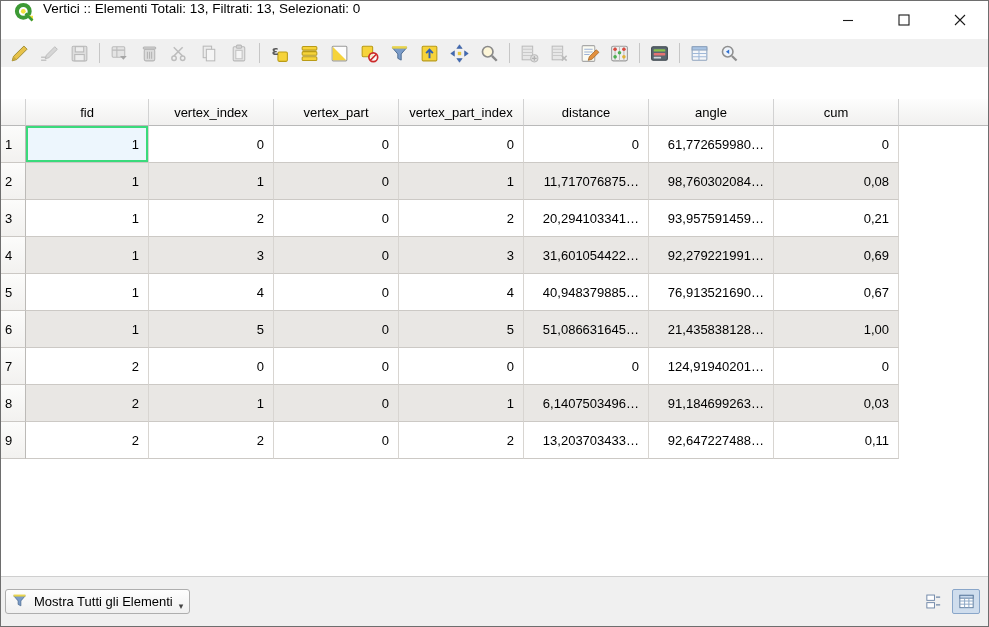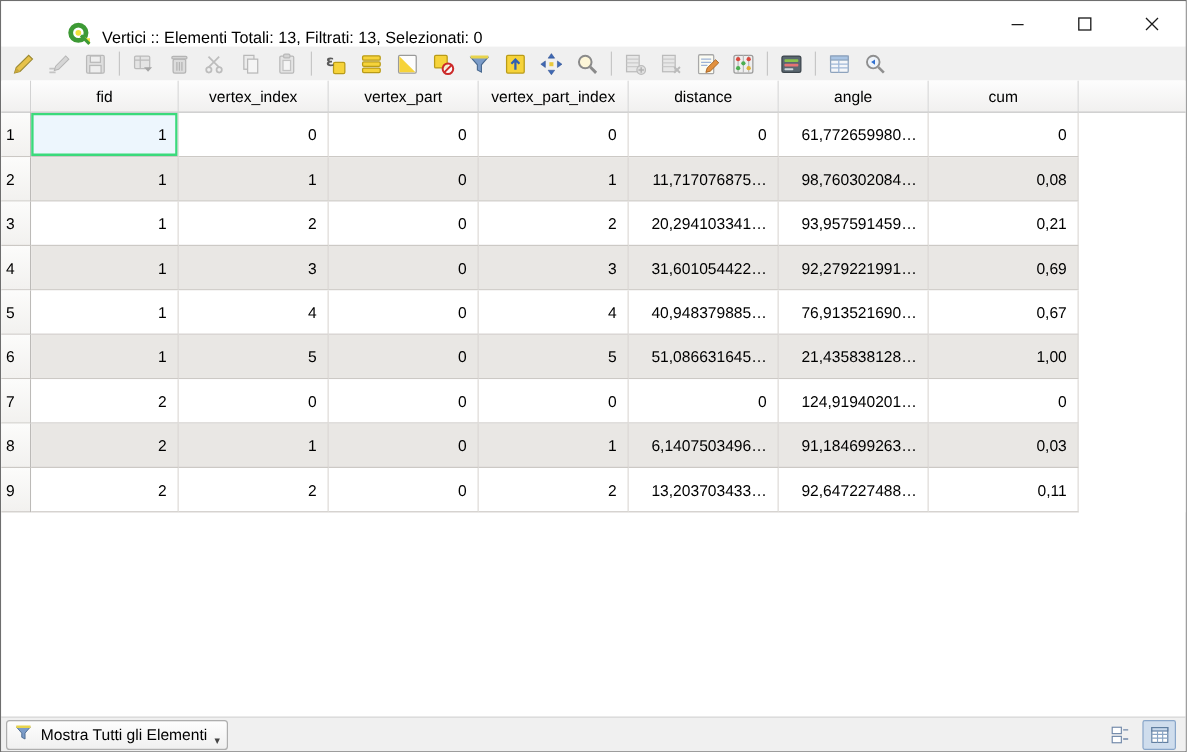--- a/index.html
+++ b/index.html
@@ -2,37 +2,37 @@
 <html><head>
 <meta charset="utf-8">
 <style>
   * { box-sizing: border-box; margin: 0; padding: 0; }
   html, body { width: 989px; height: 627px; overflow: hidden; }
   body { font-family: "Liberation Sans", sans-serif; font-size: 13px; color: #000; background: #fff; }
 
   .window { width: 989px; height: 627px; border: 1px solid #6e6e6e; display: flex; flex-direction: column; background: #f0f0f0; }
 
   
-  .titlebar { height: 38px; background: #ffffff; display: flex; align-items: flex-end; flex: 0 0 auto; padding-left: 42px; }
+  .titlebar { height: 38px; background: #ffffff; display: flex; align-items: flex-start; flex: 0 0 auto; }
   .app-icon { width: 22px; height: 22px; margin-left: 12px; flex: 0 0 auto; }
   .title-text { margin-left: 8px; font-size: 13.5px; white-space: nowrap; }
   .win-controls { margin-left: auto; display: flex; height: 100%; }
   .win-btn { width: 56px; height: 100%; display: flex; align-items: center; justify-content: center; cursor: default; }
   .win-btn svg { display: block; }
 
   
   .toolbar { height: 28px; background: #f0f0f0; display: flex; align-items: center; padding-left: 5px; flex: 0 0 auto; }
   .tbtn { width: 26px; height: 26px; margin-right: 4px; display: flex; align-items: center; justify-content: center; border-radius: 2px; }
   .tbtn svg { width: 21px; height: 21px; display: block; }
   .tbtn.disabled { opacity: 0.85; }
   .tsep { width: 1px; height: 20px; background: #c6c6c6; margin: 0 6px 0 3px; }
 
   
   .table-area { flex: 1 1 auto; background: #ffffff; overflow: hidden; position: relative; }
-  table { border-collapse: separate; border-spacing: 0; table-layout: fixed; width: 100%; }
+  table { border-collapse: separate; border-spacing: 0; table-layout: fixed; width: 100%; margin-top: 32px; }
   thead th {
     height: 27px; font-weight: normal; text-align: center; white-space: nowrap; overflow: hidden;
     background: linear-gradient(#fdfdfd, #f1f0ef);
     border-right: 1px solid #d2d2d2; border-bottom: 1px solid #b9b9b9; padding: 0 2px;
   }
   thead th.corner, thead th.filler { border-right: none; }
   thead th.corner { border-right: 1px solid #d2d2d2; }
   tbody th.rownum {
     font-weight: normal; text-align: left; padding-left: 4px;
     background: linear-gradient(#fcfcfb, #f2f1ef);
@@ -41,21 +41,21 @@
   tbody td {
     height: 37px; text-align: right; padding-right: 9px; white-space: nowrap; overflow: hidden;
     border-right: 1px solid #d8d5d1; border-bottom: 1px solid #ccc9c5; background: #ffffff;
   }
   tbody td.blank { border-right: none; border-bottom: none; background: #fff; }
   tbody tr.alt td { background: #e9e7e4; }
   tbody tr.alt td.blank { background: #fff; }
   td.current { background: #edf6fd !important; box-shadow: inset 0 0 0 2px #3ada7b; }
 
   
-  .statusbar { height: 29px; flex: 0 0 auto; background: #f0f0f0; border-top: 1px solid #cfcfcf; display: flex; align-items: center; padding: 0 8px 0 4px; }
+  .statusbar { height: 50px; flex: 0 0 auto; background: #f0f0f0; border-top: 1px solid #cfcfcf; display: flex; align-items: center; padding: 0 8px 0 4px; }
   .filter-btn {
     height: 25px; display: flex; align-items: center; gap: 6px; padding: 0 6px 0 5px;
     background: linear-gradient(#fefefe, #f0f0f0); border: 1px solid #aeaeae; border-radius: 3px;
   }
   .filter-btn svg { width: 17px; height: 17px; }
   .filter-caret { font-size: 9px; color: #444; align-self: flex-end; margin-bottom: 2px; }
   .view-btns { margin-left: auto; display: flex; gap: 5px; }
   .view-btn { width: 28px; height: 25px; display: flex; align-items: center; justify-content: center; border: 1px solid transparent; border-radius: 2px; }
   .view-btn svg { width: 19px; height: 19px; }
   .view-btn.active { background: #cfdded; border: 1px solid #89a6c9; }

